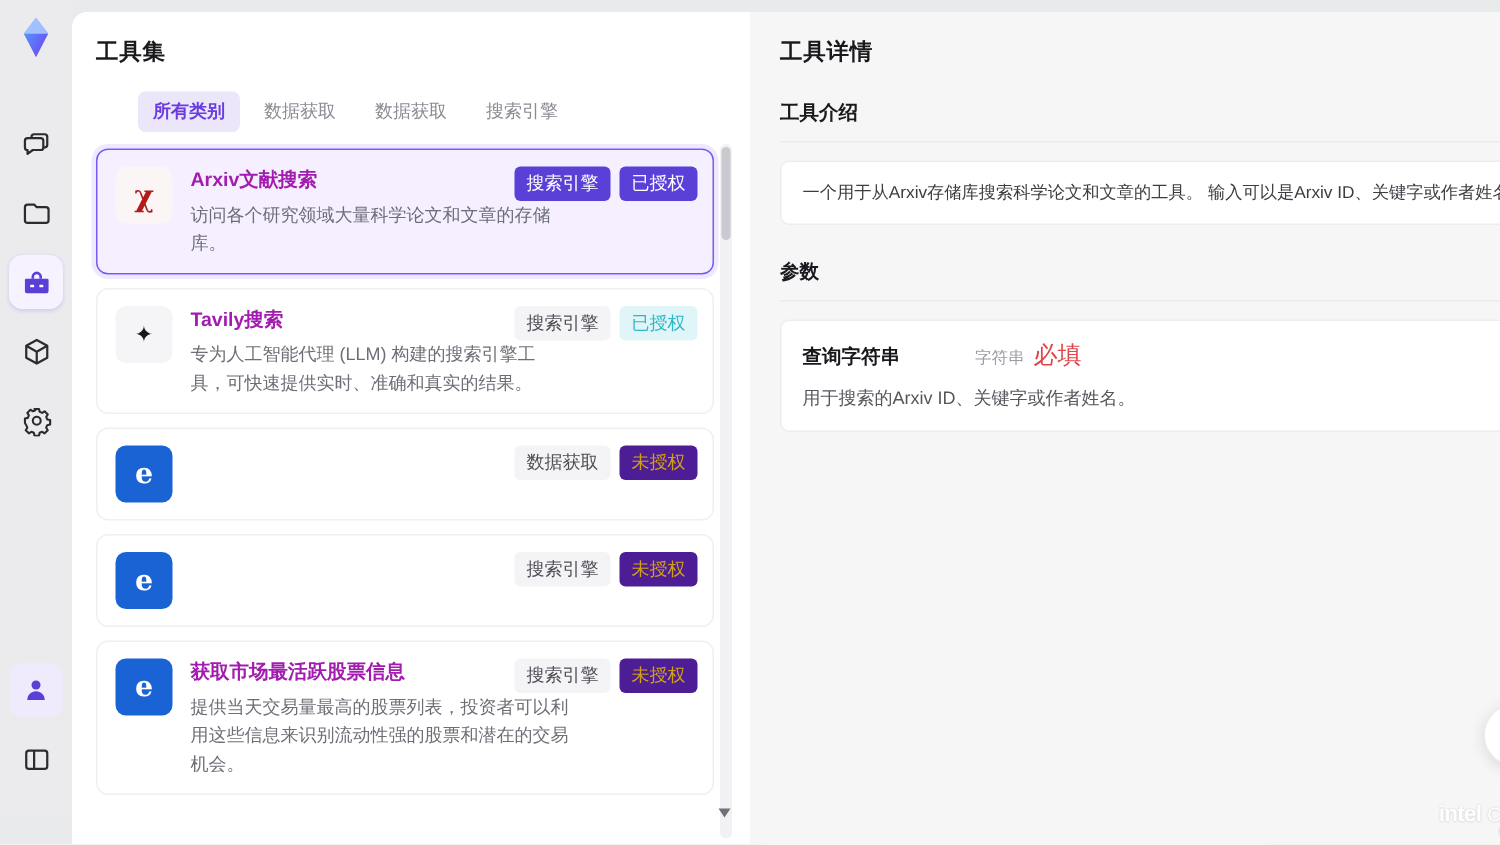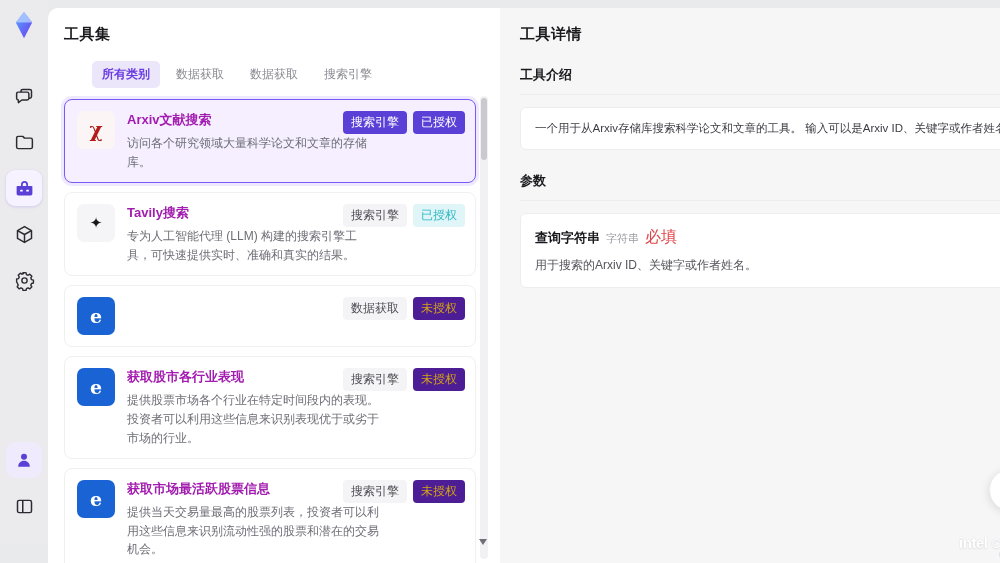--- a/index.html
+++ b/index.html
@@ -48,21 +48,21 @@
   .varrow { position:absolute; bottom:18px; right:13px; width:0; height:0; border-left:4px solid transparent; border-right:4px solid transparent; border-top:6px solid #6f6f78; cursor:pointer; }
 
   
   .detail-pane { flex:1; background:#f6f6f7; padding:17px 20px 0 20px; position:relative; }
   .detail-title { font-size:15px; font-weight:bold; letter-spacing:.5px; }
   .section-h { font-size:13px; font-weight:bold; margin-top:22px; padding-bottom:10px; border-bottom:1px solid #ececee; }
   .white-box { background:#ffffff; border:1px solid #ededf0; border-radius:6px; padding:13px 14px; margin-top:12px; }
   .intro-text { font-size:11.5px; color:#3c3c43; white-space:nowrap; }
   .param-line { display:flex; align-items:baseline; gap:6px; }
   .param-name { font-size:13px; font-weight:bold; color:#17171c; }
-  .param-type { font-size:11px; color:#9a9aa2; }
+  .param-type { font-size:11px; color:#9a9aa2;margin-left:44px; }
   .param-req { font-size:16px; color:#e0454a; }
   .param-desc { font-size:12px; color:#55555c; margin-top:9px; }
 
   
   .fab { position:absolute; right:22px; bottom:52px; width:42px; height:42px; border-radius:50%; background:#ffffff; border:1px solid #ececee; box-shadow:0 2px 10px rgba(0,0,0,.12); display:flex; align-items:center; justify-content:center; cursor:pointer; }
   .intel { position:absolute; right:20px; bottom:12px; color:#ffffff; text-shadow:0 0 1px #c9c9ce, 0 1px 2px rgba(0,0,0,.08); display:flex; align-items:baseline; gap:4px; }
   .intel .i1 { font-size:15px; font-weight:bold; letter-spacing:-.5px;text-align:right; }
   .intel .i2 { font-size:13px; letter-spacing:1px; }
   .intel-bar { position:absolute; right:20px; bottom:6px; width:34px; height:5px; background:#e3e3e6; border-radius:1px; }
 
@@ -203,24 +203,20 @@
           <div class="tags">
             <span class="tg cat">数据获取</span>
             <span class="tg warn">未授权</span>
           </div>
         </div>
 
         <div class="tool-card">
           <div class="ticon blue">
               <span>e</span>
             </div>
-          <div class="tool-body">
-            <div class="tool-title">获取股市各行业表现</div>
-            <div class="tool-desc">提供股票市场各个行业在特定时间段内的表现。投资者可以利用这些信息来识别表现优于或劣于市场的行业。</div>
-          </div>
           <div class="tags">
             <span class="tg cat">搜索引擎</span>
             <span class="tg warn">未授权</span>
           </div>
         </div>
 
         <div class="tool-card">
           <div class="ticon blue">
               <span>e</span>
             </div>

